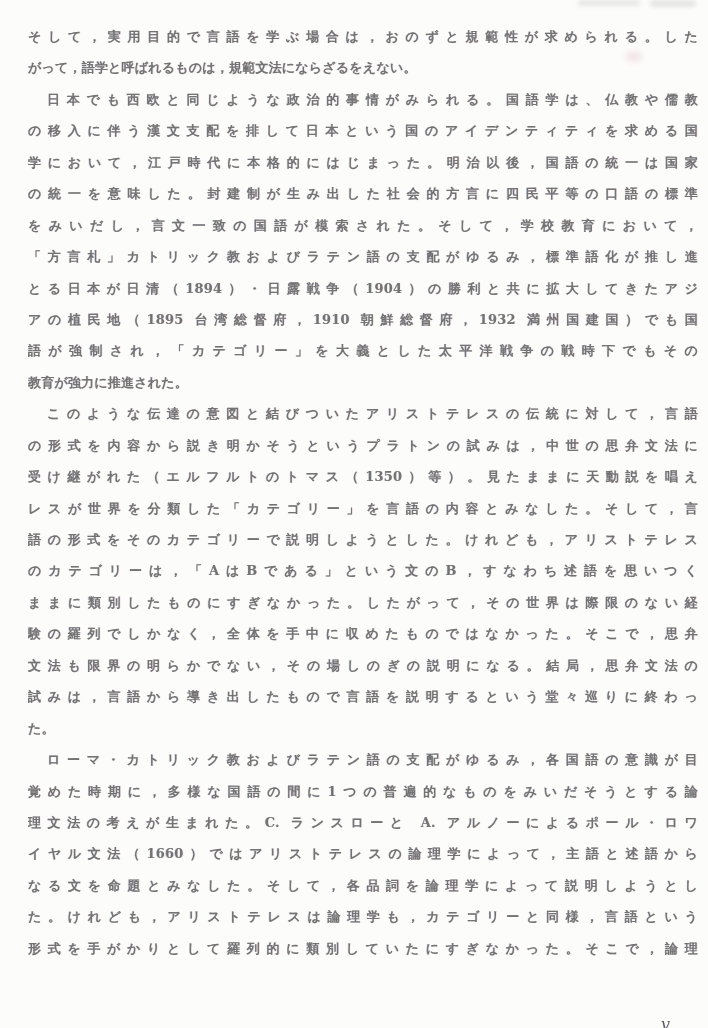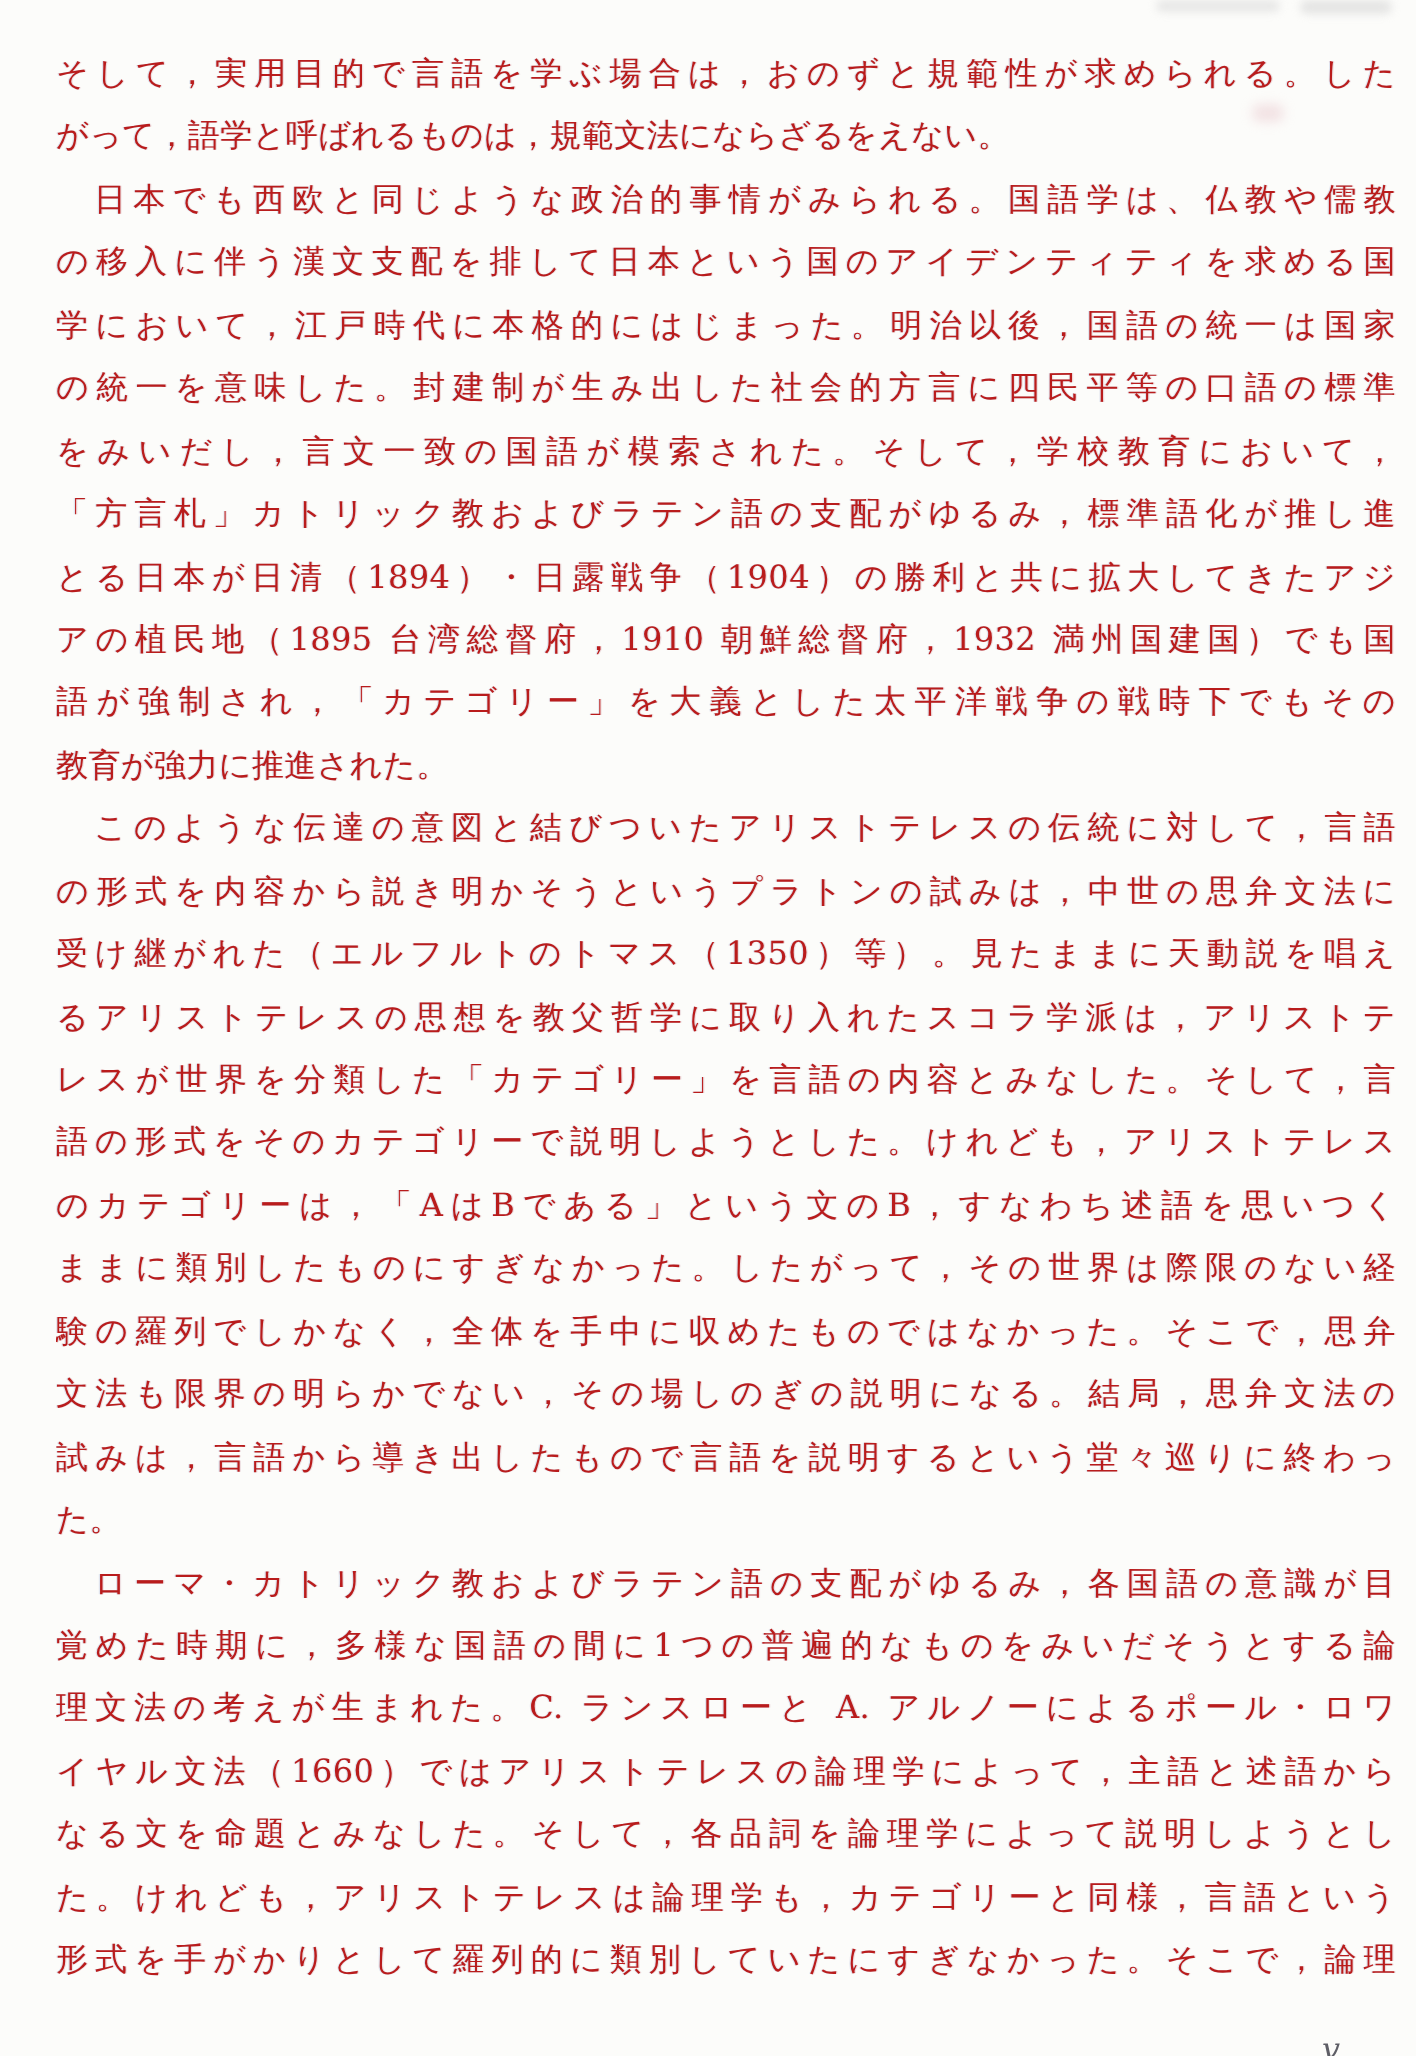--- a/index.html
+++ b/index.html
@@ -16,30 +16,31 @@
     font-family: "DejaVu Serif", "Liberation Serif", serif;
   }
   .text-block {
     position: absolute;
     top: 21px;
     left: 28px;
     right: 10px;
   }
   .paragraph { margin: 0; }
   .line {
-    font-size: 16px;
+    font-size: 13px;
     line-height: 31.45px;
     height: 31.45px;
-    color: #b91c1c;
+    color: #737373;
     overflow: hidden;
     white-space: normal;
     word-break: break-all;
     letter-spacing: 0.2px;
     
     text-shadow: 0.6px 0 rgba(150, 40, 70, 0.13), -0.6px 0 rgba(40, 70, 160, 0.13);
+    font-weight: bold;
   }
   .fill {
     text-align: justify;
     text-align-last: justify;
     text-justify: inter-character;
   }
   .indent { text-indent: 19px; }
   .page-number {
     position: absolute;
     right: 38px;
@@ -80,21 +81,20 @@
         <div class="line fill">「方言札」カトリック教およびラテン語の支配がゆるみ，標準語化が推し進</div>
         <div class="line fill">とる日本が日清（1894）・日露戦争（1904）の勝利と共に拡大してきたアジ</div>
         <div class="line fill">アの植民地（1895 台湾総督府，1910 朝鮮総督府，1932 満州国建国）でも国</div>
         <div class="line fill">語が強制され，「カテゴリー」を大義とした太平洋戦争の戦時下でもその</div>
         <div class="line">教育が強力に推進された。</div>
       </div>
       <div class="paragraph">
         <div class="line fill indent">このような伝達の意図と結びついたアリストテレスの伝統に対して，言語</div>
         <div class="line fill">の形式を内容から説き明かそうというプラトンの試みは，中世の思弁文法に</div>
         <div class="line fill">受け継がれた（エルフルトのトマス（1350）等）。見たままに天動説を唱え</div>
-        <div class="line fill">るアリストテレスの思想を教父哲学に取り入れたスコラ学派は，アリストテ</div>
         <div class="line fill">レスが世界を分類した「カテゴリー」を言語の内容とみなした。そして，言</div>
         <div class="line fill">語の形式をそのカテゴリーで説明しようとした。けれども，アリストテレス</div>
         <div class="line fill">のカテゴリーは，「AはBである」という文のB，すなわち述語を思いつく</div>
         <div class="line fill">ままに類別したものにすぎなかった。したがって，その世界は際限のない経</div>
         <div class="line fill">験の羅列でしかなく，全体を手中に収めたものではなかった。そこで，思弁</div>
         <div class="line fill">文法も限界の明らかでない，その場しのぎの説明になる。結局，思弁文法の</div>
         <div class="line fill">試みは，言語から導き出したもので言語を説明するという堂々巡りに終わっ</div>
         <div class="line">た。</div>
       </div>
       <div class="paragraph">

